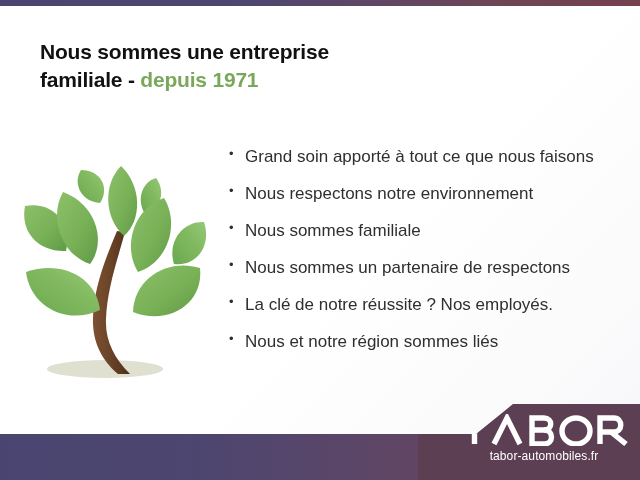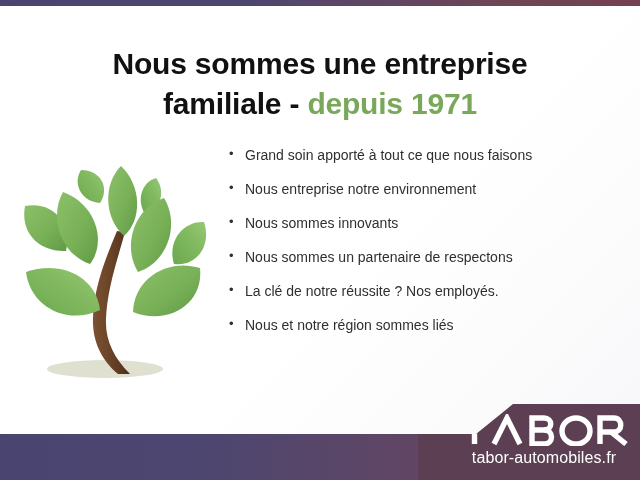--- a/index.html
+++ b/index.html
@@ -29,22 +29,21 @@
     height: 6px;
     background: linear-gradient(90deg, #4a4570 0%, #4d4670 38%, #5d4667 55%, #6e4555 78%, #74414f 100%);
   }
 
   
   #heading {
     position: absolute;
     left: 40px;
     top: 24px;
     width: 560px;
-    text-align: center;
-    font-size: 30px;
+    font-size: 21px;
     font-weight: bold;
     line-height: 1.32;
     color: #111111;
     letter-spacing: -0.2px;
   }
   #heading .accent { color: #7aa85a; }
   #heading .line2 { display: block; }
   #heading .sep { color: #111111; }
 
   
@@ -52,21 +51,21 @@
     position: absolute;
     left: 228px;
     top: 148px;
     width: 400px;
     list-style: none;
     margin: 0;
     padding: 0;
   }
   #bullets li {
     position: relative;
-    font-size: 14px;
+    font-size: 17px;
     color: #2f2f2f;
     line-height: 1;
     padding-left: 17px;
     margin-bottom: 20px;
     white-space: nowrap;
   }
   #bullets li::before {
     content: "\2022";
     position: absolute;
     left: 1px;
@@ -111,21 +110,21 @@
     height: 32px;
   }
   #logo-wordmark svg { display: block; }
   #logo-url {
     position: absolute;
     left: 40px;
     top: 45px;
     width: 172px;
     text-align: center;
     color: #ffffff;
-    font-size: 16px;
+    font-size: 12px;
     letter-spacing: 0.1px;
     white-space: nowrap;
   }
 </style>
 </head>
 <body>
 
 <div id="slide">
 
   <div id="top-bar"></div>
@@ -175,22 +174,22 @@
       <path d="M156 40 C 172 66, 160 104, 130 114 C 114 88, 126 50, 156 40 Z" fill="url(#lg1)"></path>
 
       <path d="M196 64 C 204 88, 188 109, 166 106 C 159 83, 175 63, 196 64 Z" fill="url(#lg2)"></path>
 
       <path d="M192 110 C 196 146, 160 168, 125 154 C 126 120, 160 100, 192 110 Z" fill="url(#lg1)"></path>
     </svg>
   </div>
 
   <ul id="bullets">
     <li>Grand soin apporté à tout ce que nous faisons</li>
-    <li>Nous entreprise notre environnement</li>
-    <li>Nous sommes innovants</li>
+    <li>Nous respectons notre environnement</li>
+    <li>Nous sommes familiale</li>
     <li>Nous sommes un partenaire de respectons</li>
     <li>La clé de notre réussite ? Nos employés.</li>
     <li>Nous et notre région sommes liés</li>
   </ul>
 
   <div id="footer-band"></div>
 
   <div id="logo-panel">
     <div id="logo-wordmark">
       <svg width="172" height="32" viewBox="0 0 172 32" xmlns="http://www.w3.org/2000/svg">

